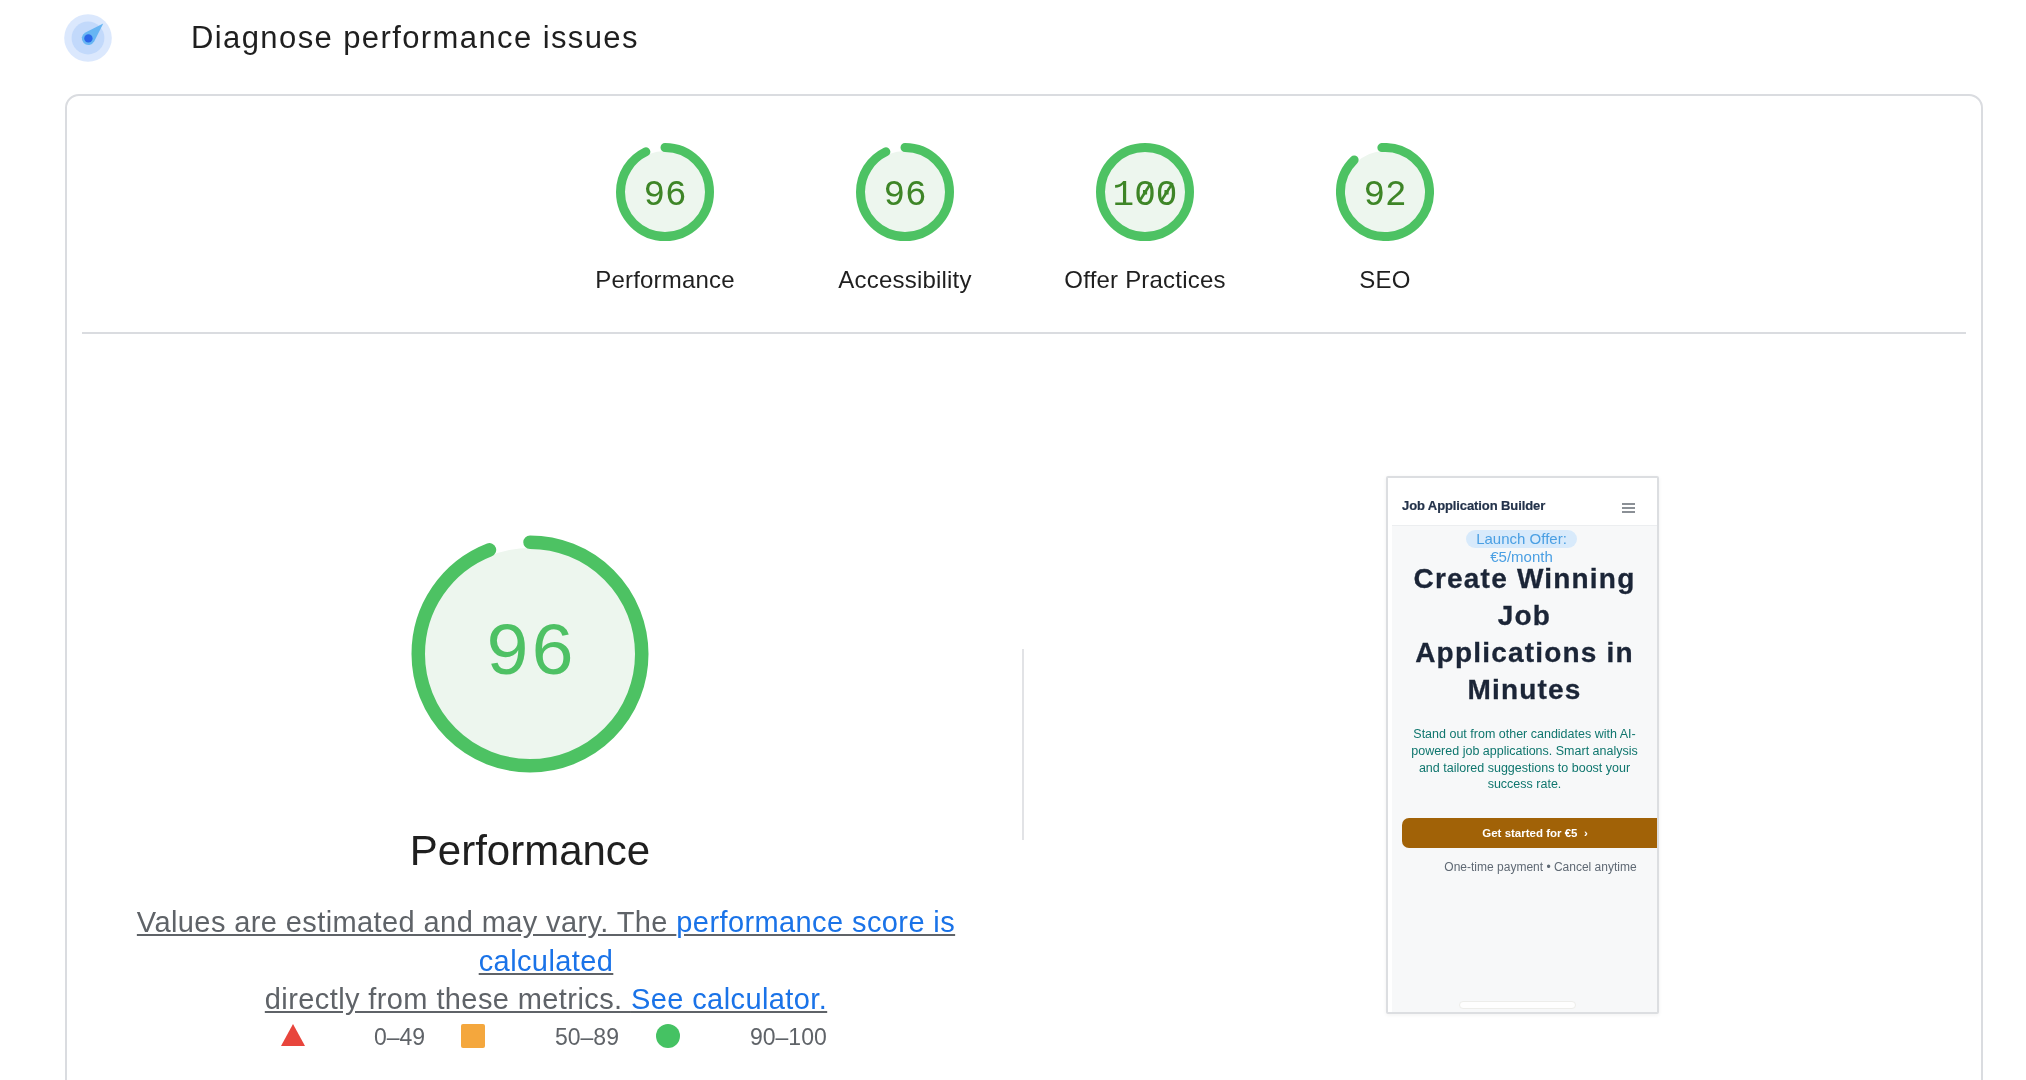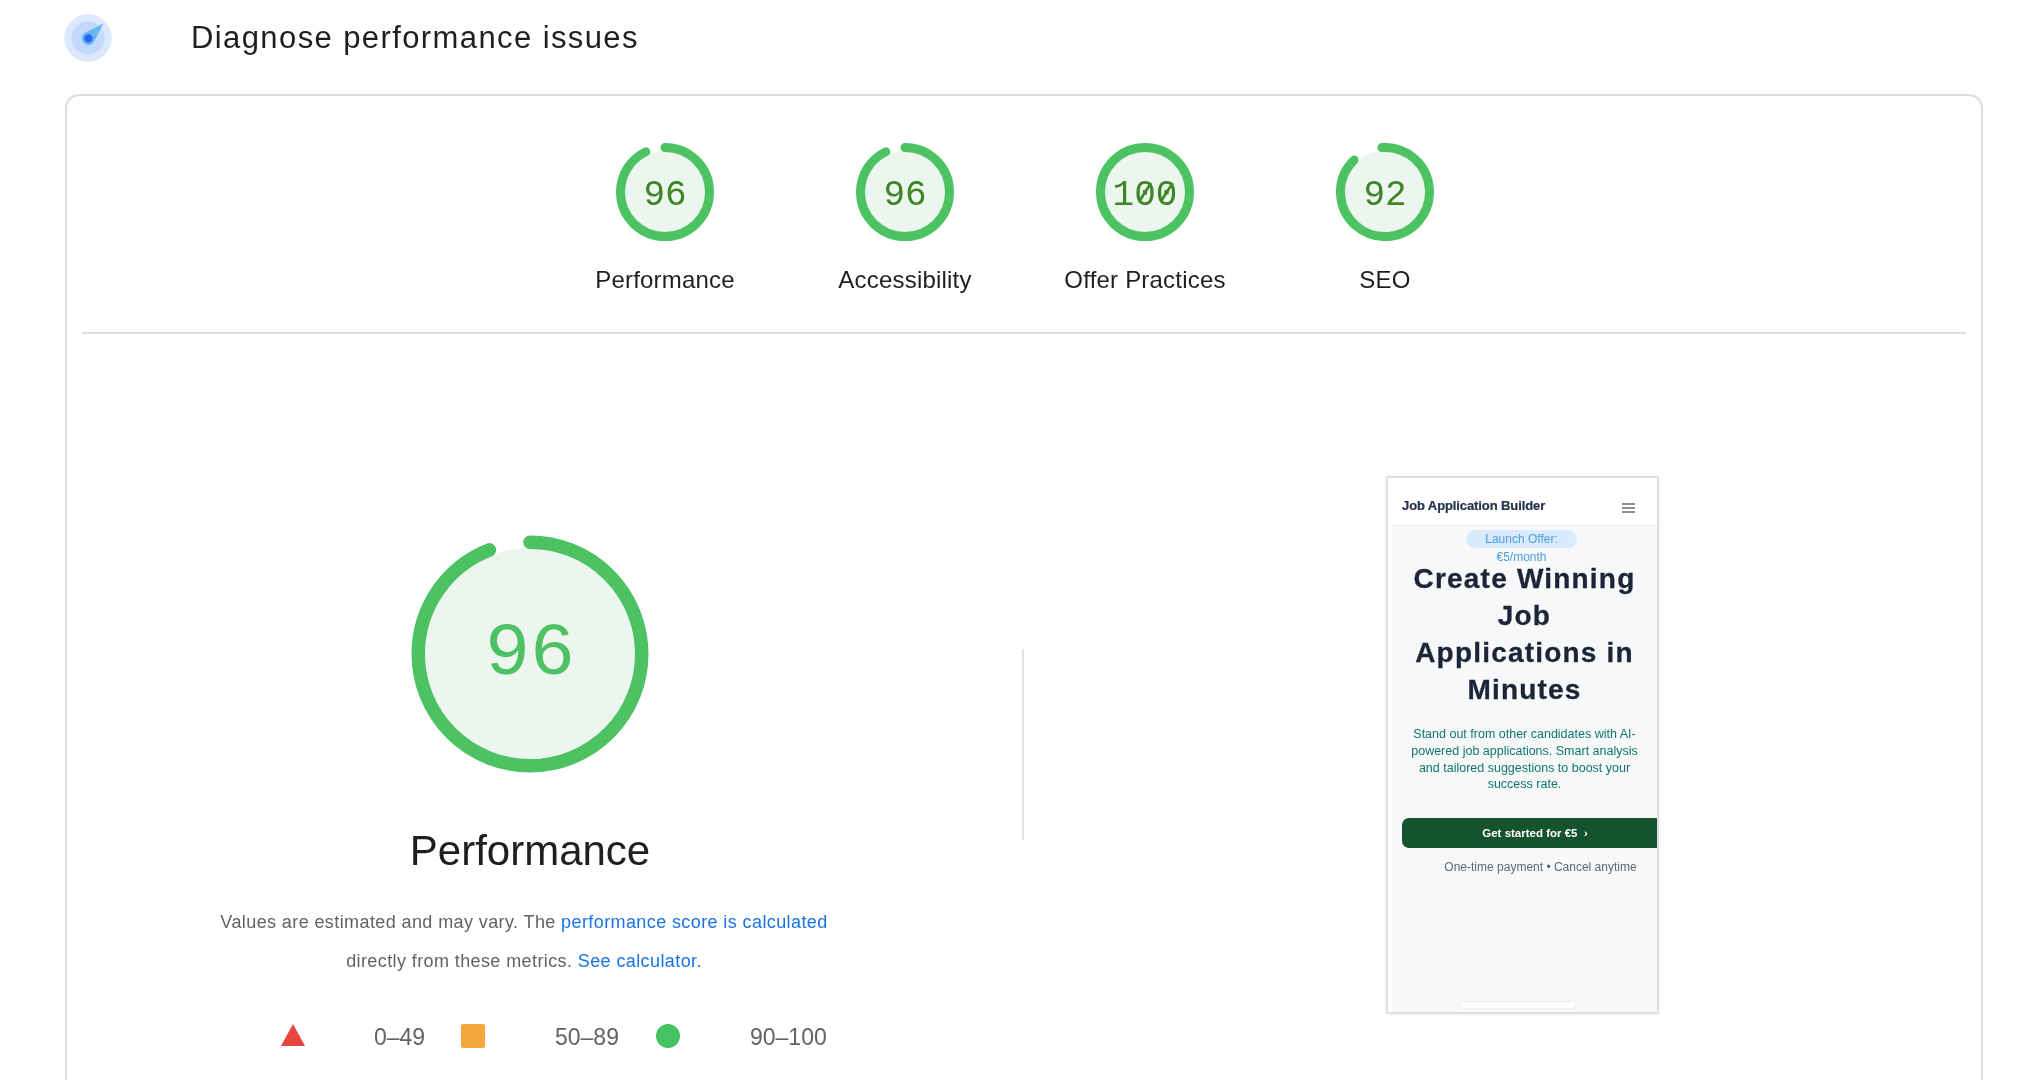--- a/index.html
+++ b/index.html
@@ -6,34 +6,34 @@
   html,body { width:2026px; height:1080px; background:#fff; font-family:"Liberation Sans", sans-serif; overflow:hidden; }
   .abs { position:absolute; }
   .hdr-title { left:143px; top:22px; font-size:31px; line-height:32px; font-weight:500; color:#1f1f1f; letter-spacing:1.4px;margin-left:48px; }
   .card { left:65px; top:94px; width:1918px; height:1040px; border:2px solid #dadce0; border-radius:14px; background:#fff; }
   .gcol { top:143px; width:240px; text-align:center; }
   .glabel { top:266px; width:300px; text-align:center; font-size:24px; line-height:28px; color:#1f1f1f; letter-spacing:0.2px; }
   .gnum { font-family:"Liberation Mono", monospace; font-weight:400; fill:#3e8527; font-size:36px; }
   .hdivider { left:82px; top:332px; width:1884px; height:2px; background:#dadce0; }
   .vdivider { left:1022px; top:649px; width:2px; height:191px; background:#e2e3e6; }
   .biglabel { left:330px; top:827px; width:400px; text-align:center; font-size:42px; line-height:48px; color:#1f1f1f; }
-  .values { left:74px; top:903px; width:900px; text-align:center; font-size:18px; line-height:38.5px; color:#5f6368; letter-spacing:0.4px; }
+  .values { left:96px; top:903px; width:900px; text-align:center; font-size:29px; line-height:38.5px; color:#5f6368; letter-spacing:0.4px;text-decoration:underline; }
   .values a { color:#1a73e8; text-decoration:none; }
   .legtext { font-size:23px; color:#5f6368;margin-left:40px; }
   
   .phone { left:1386px; top:476px; width:273px; height:538px; background:#fff; border:2px solid #dcdee1; border-radius:2px; box-shadow:0 1px 4px rgba(0,0,0,0.06); overflow:hidden; }
   .ppage { position:absolute; left:4px; top:4px; width:265px; height:530px; background:#fff; }
   .pbody { position:absolute; left:0; top:43px; width:265px; height:487px; background:#f7f8f9; border-top:1px solid #eceef0; }
   .ptitle { position:absolute; left:10px; top:16px; font-size:13px; font-weight:bold; color:#23324a; letter-spacing:-0.1px; -webkit-text-stroke:0.2px #23324a; }
   .pburger { position:absolute; left:230px; top:21px; width:12.5px; }
   .pburger div { height:1.5px; background:#8b9096; margin-bottom:2.5px; }
-  .ppill { position:absolute; left:74px; top:48px; width:111px; height:18px; background:#d8eafb; border-radius:9px; font-size:12px; line-height:18px; color:#4a9fe3; text-align:center; font-weight:500; }
+  .ppill { position:absolute; left:74px; top:48px; width:111px; height:18px; background:#d8eafb; border-radius:9px; font-size:15px; line-height:18px; color:#4a9fe3; text-align:center; font-weight:500; }
   .phead { position:absolute; left:0px; top:78px; width:265px; text-align:center; font-size:28px; line-height:37px; font-weight:bold; color:#1b2537; letter-spacing:1.2px; -webkit-text-stroke:0.3px #1b2537; }
   .ppara { position:absolute; left:0px; top:244px; width:265px; text-align:center; font-size:12.5px; line-height:16.8px; color:#0f766e; }
-  .pbtn { position:absolute; left:10px; top:336px; width:266px; height:30px; background:#14532d; border-radius:7px; color:#fff; font-size:11.5px; font-weight:bold; text-align:center; line-height:30px; }
+  .pbtn { position:absolute; left:10px; top:336px; width:266px; height:30px; background:#a16207; border-radius:7px; color:#fff; font-size:11.5px; font-weight:bold; text-align:center; line-height:30px; }
   .pcap { position:absolute; left:16px; top:378px; width:265px; text-align:center; font-size:12px; color:#5f6974; }
   .pbar { position:absolute; left:67px; top:519px; width:117px; height:8px; background:#fefefe; border:1px solid #ededea; border-radius:4px; }
 </style>
 </head>
 <body>
 
 <svg class="abs" style="left:64px;top:14px" width="48" height="48" viewBox="0 0 48 48">
   <circle cx="24" cy="24" r="23.8" fill="#dbe8fd"></circle>
   <circle cx="24" cy="24" r="16.4" fill="#c2d9fb"></circle>
   <g transform="translate(24.4,24.4)">

